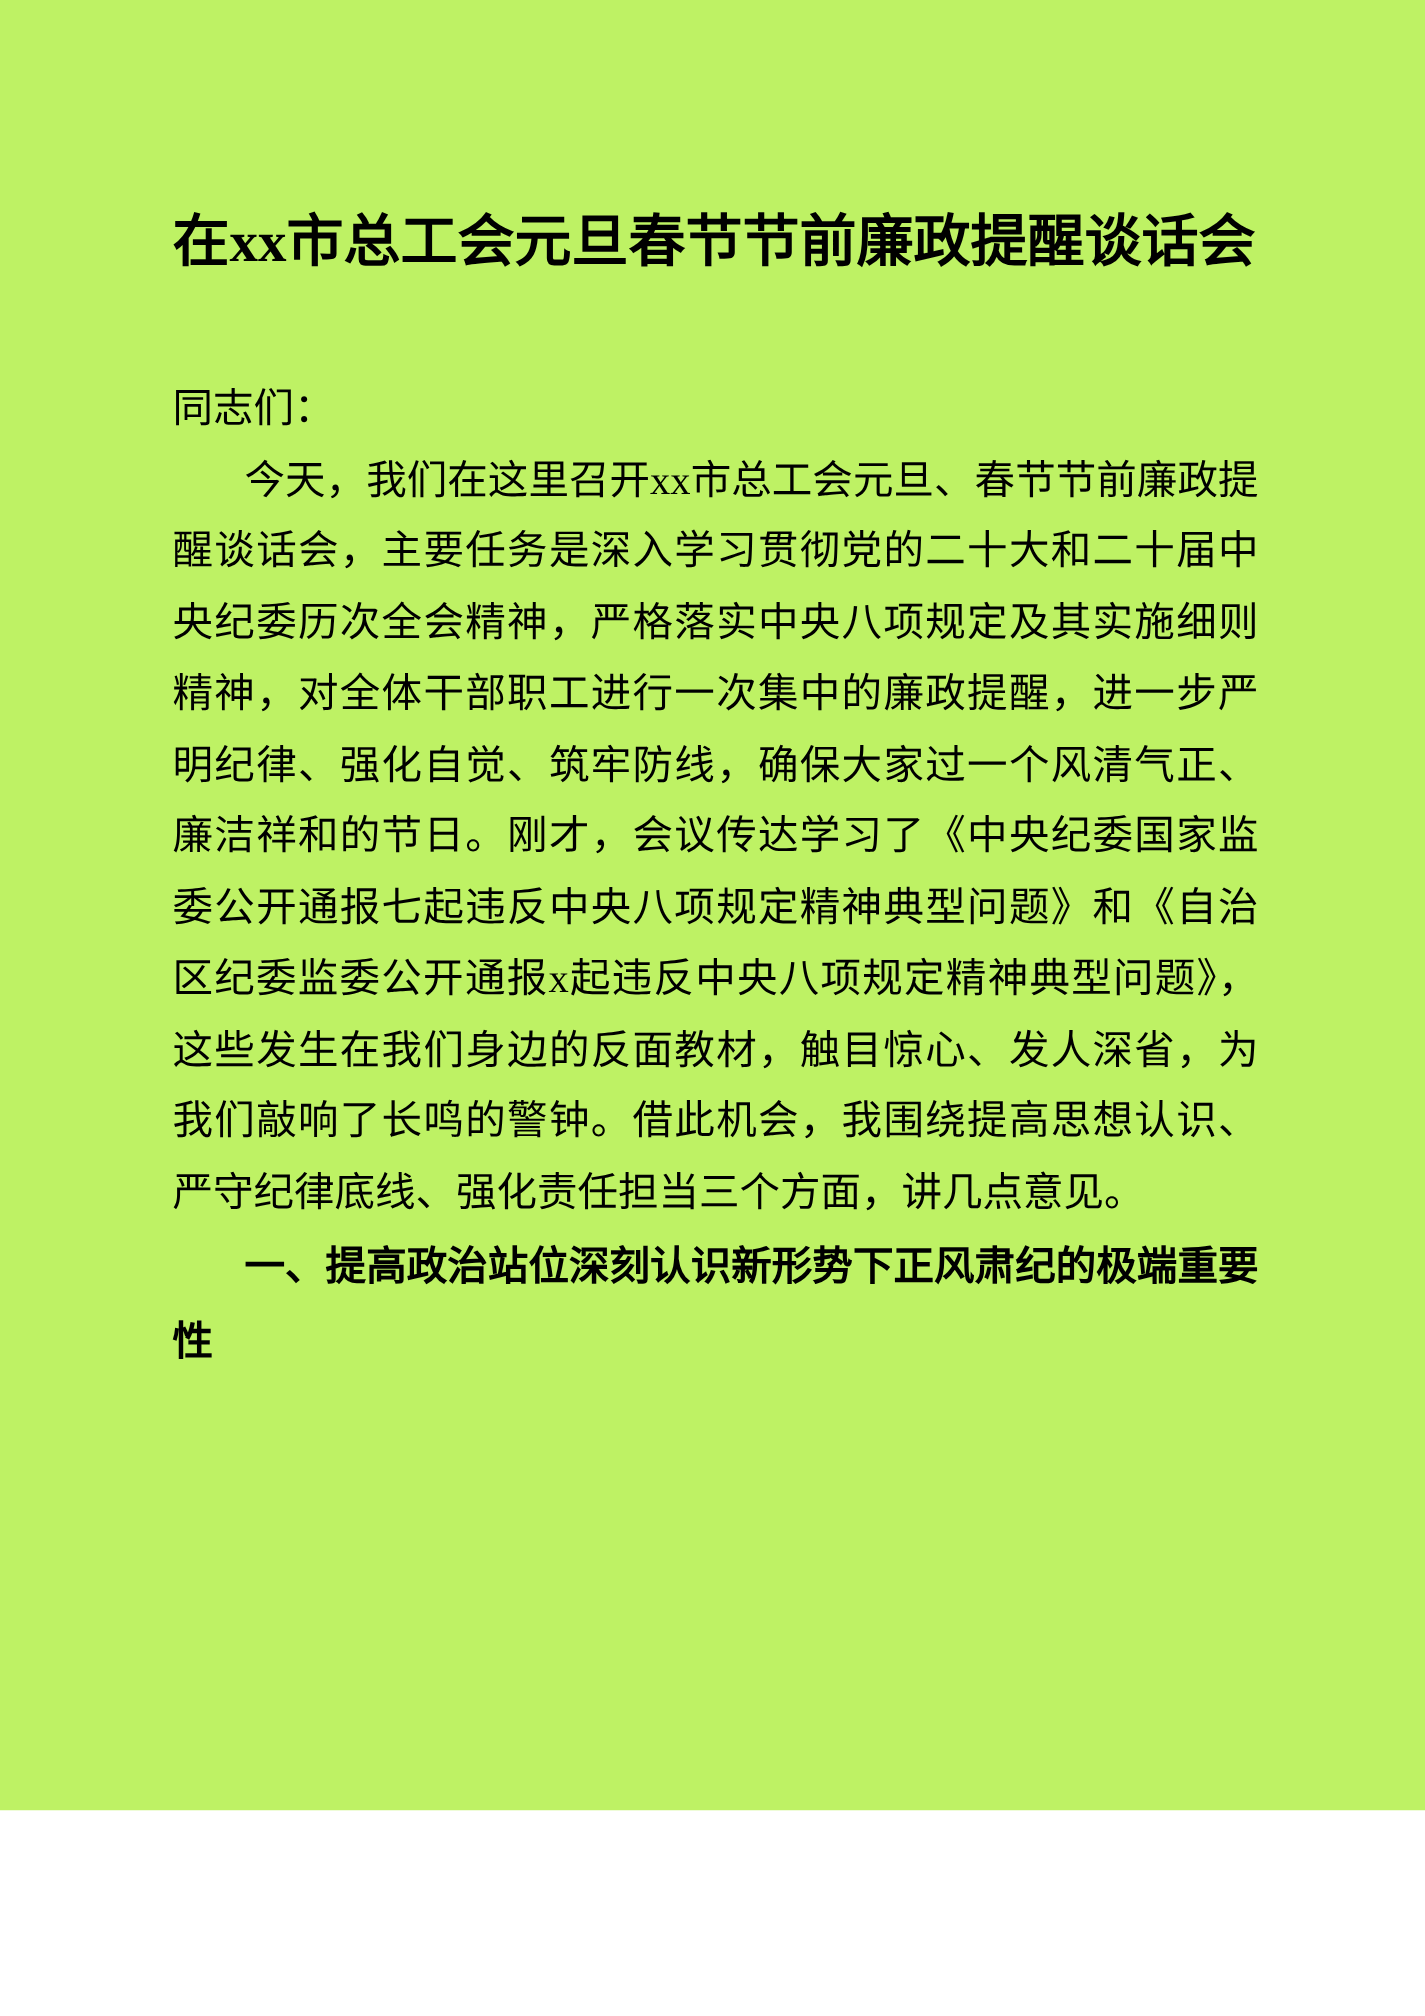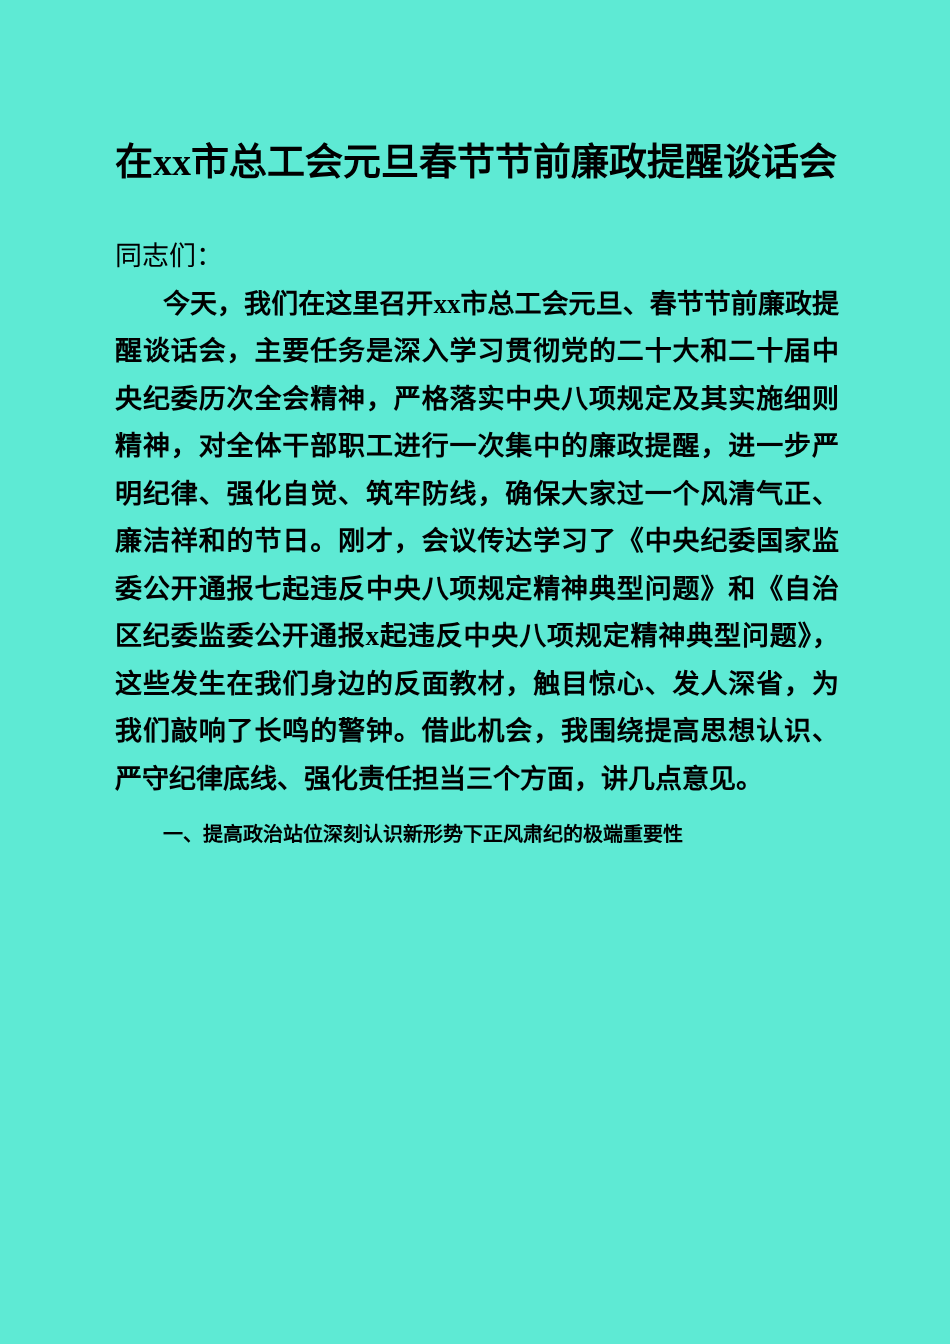--- a/index.html
+++ b/index.html
@@ -3,58 +3,57 @@
 <meta charset="utf-8">
 <style>
   html, body {
     margin: 0;
     padding: 0;
     background: #ffffff;
   }
   .page {
     position: relative;
     width: 950px;
-    height: 1344px;
-    background: #5eead4;
+    height: 1207px;
+    background: #bef264;
     overflow: hidden;
     color: #000000;
   }
   .doc-title {
     margin: 137px 113px 0 115px;
     font-family: "Liberation Serif", "DejaVu Serif", serif;
     font-weight: 700;
     font-size: 38px;
     line-height: 50px;
     text-align: center;
     color: #000000;
   }
   .doc-body {
-    margin: 46px 111px 0 115px;
+    margin: 62px 111px 0 115px;
     font-family: "Liberation Serif", "DejaVu Serif", serif;
     font-size: 27px;
     line-height: 47.5px;
     text-align: justify;
     color: #000000;
   }
   .doc-body p, .doc-body h2 {
     margin: 0;
     padding: 0;
   }
   .salutation {
     text-indent: 0;
   }
   .para {
     text-indent: 48px;
-    font-weight: bold;
   }
   .section-heading {
     font-family: Liberation Sans, sans-serif;
     font-weight: 700;
-    font-size: 20px;
-    line-height: 62px;
+    font-size: 27px;
+    line-height: 50px;
     text-indent: 48px;
     text-align: justify;
   }
 </style>
 </head>
 <body>
 
 <div class="page">
 
   <h1 class="doc-title"><span>在xx市总工会元旦春节节前廉政提醒谈话会</span><br></h1>

